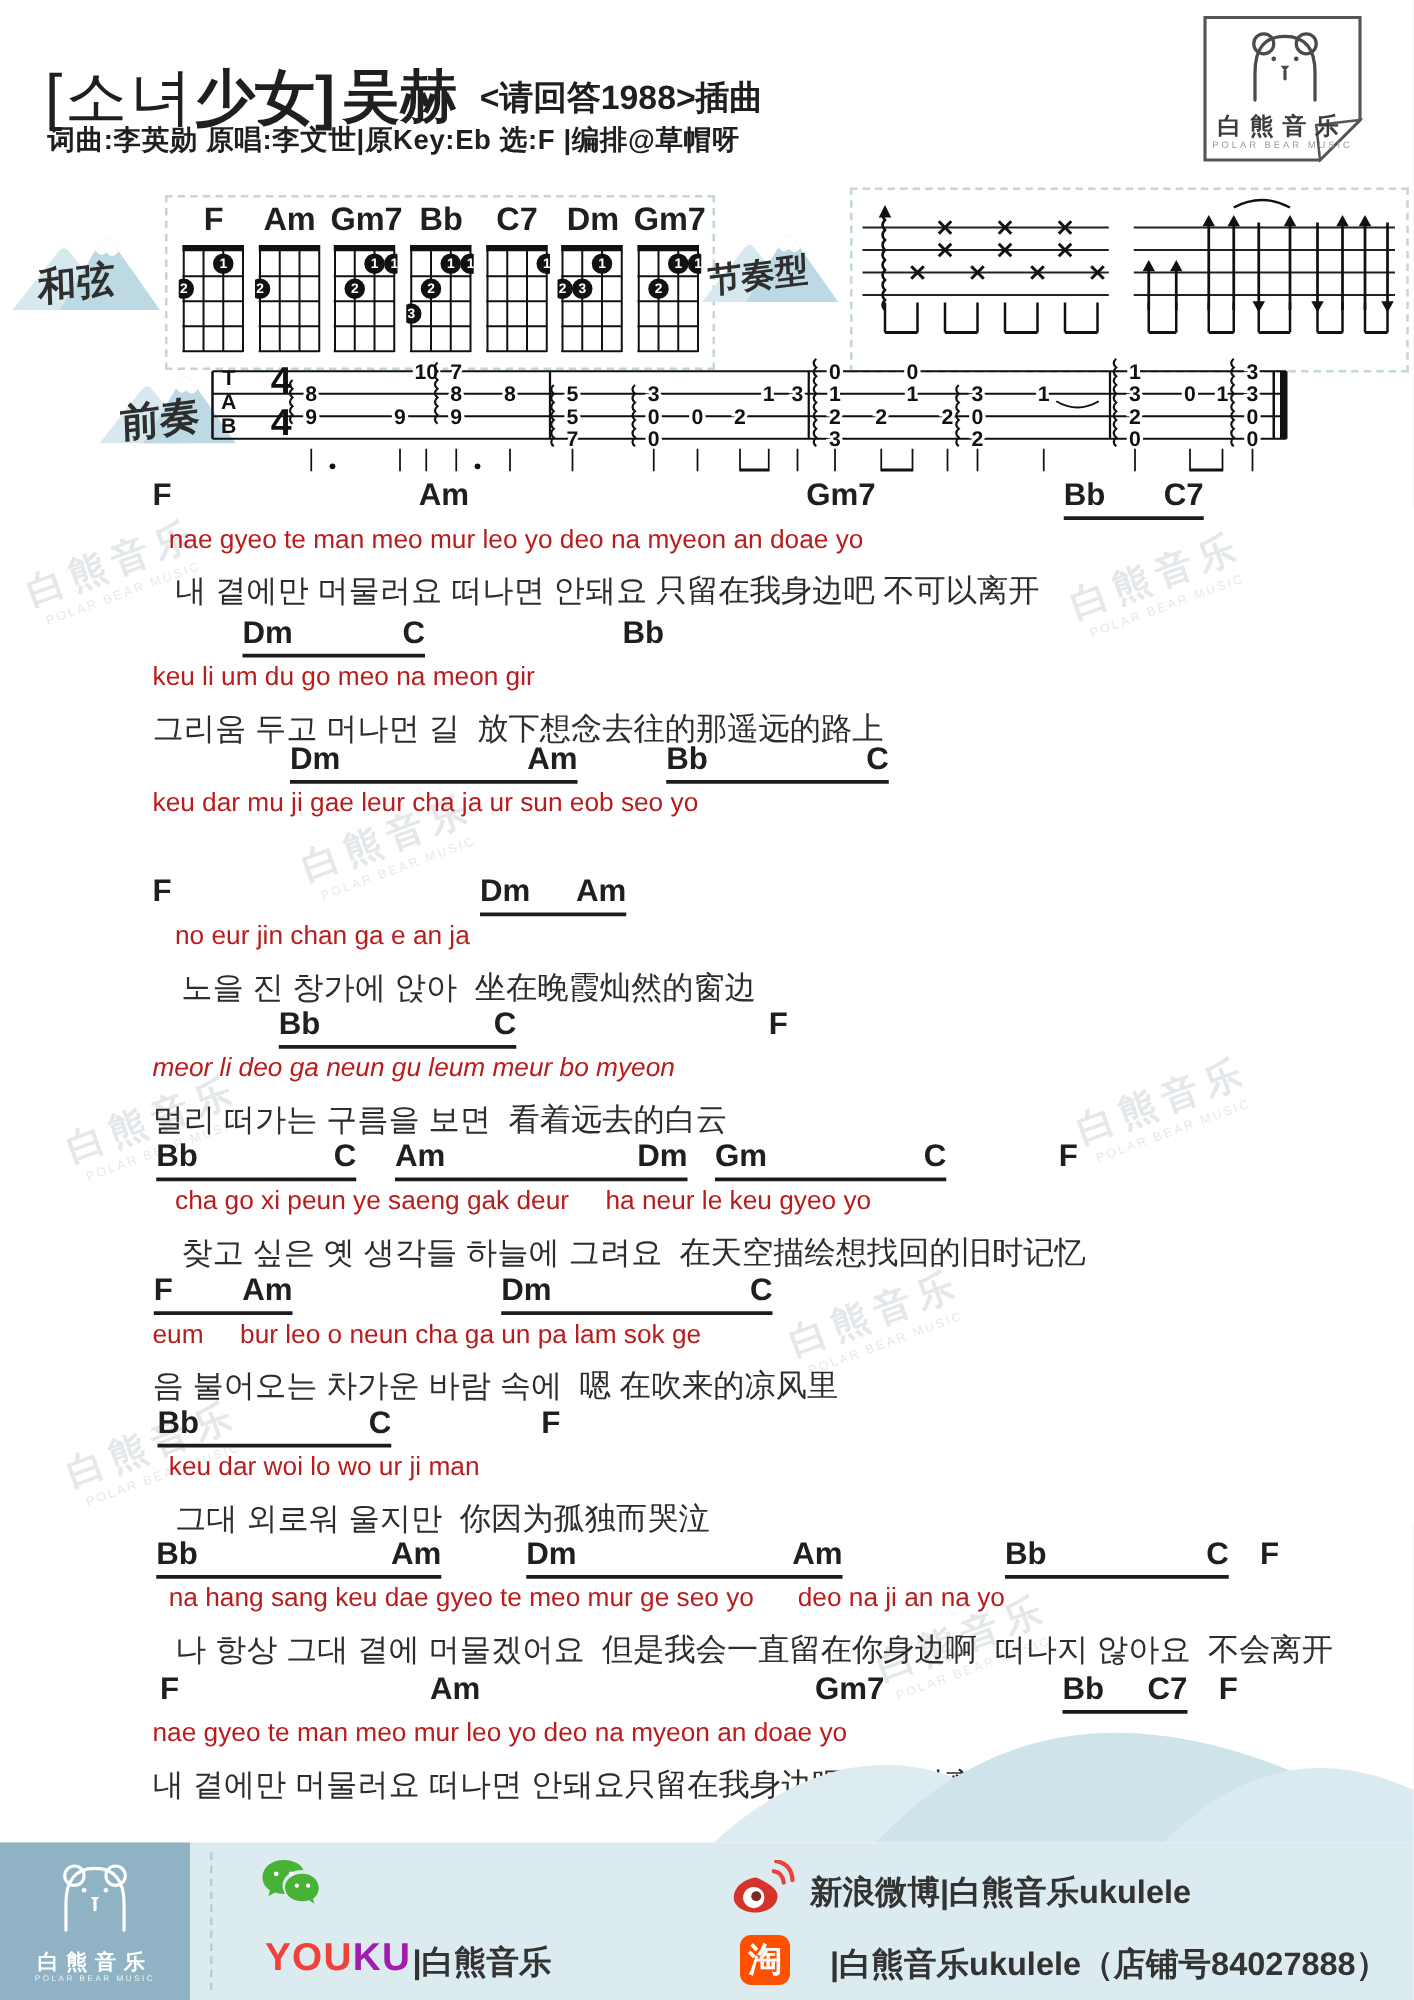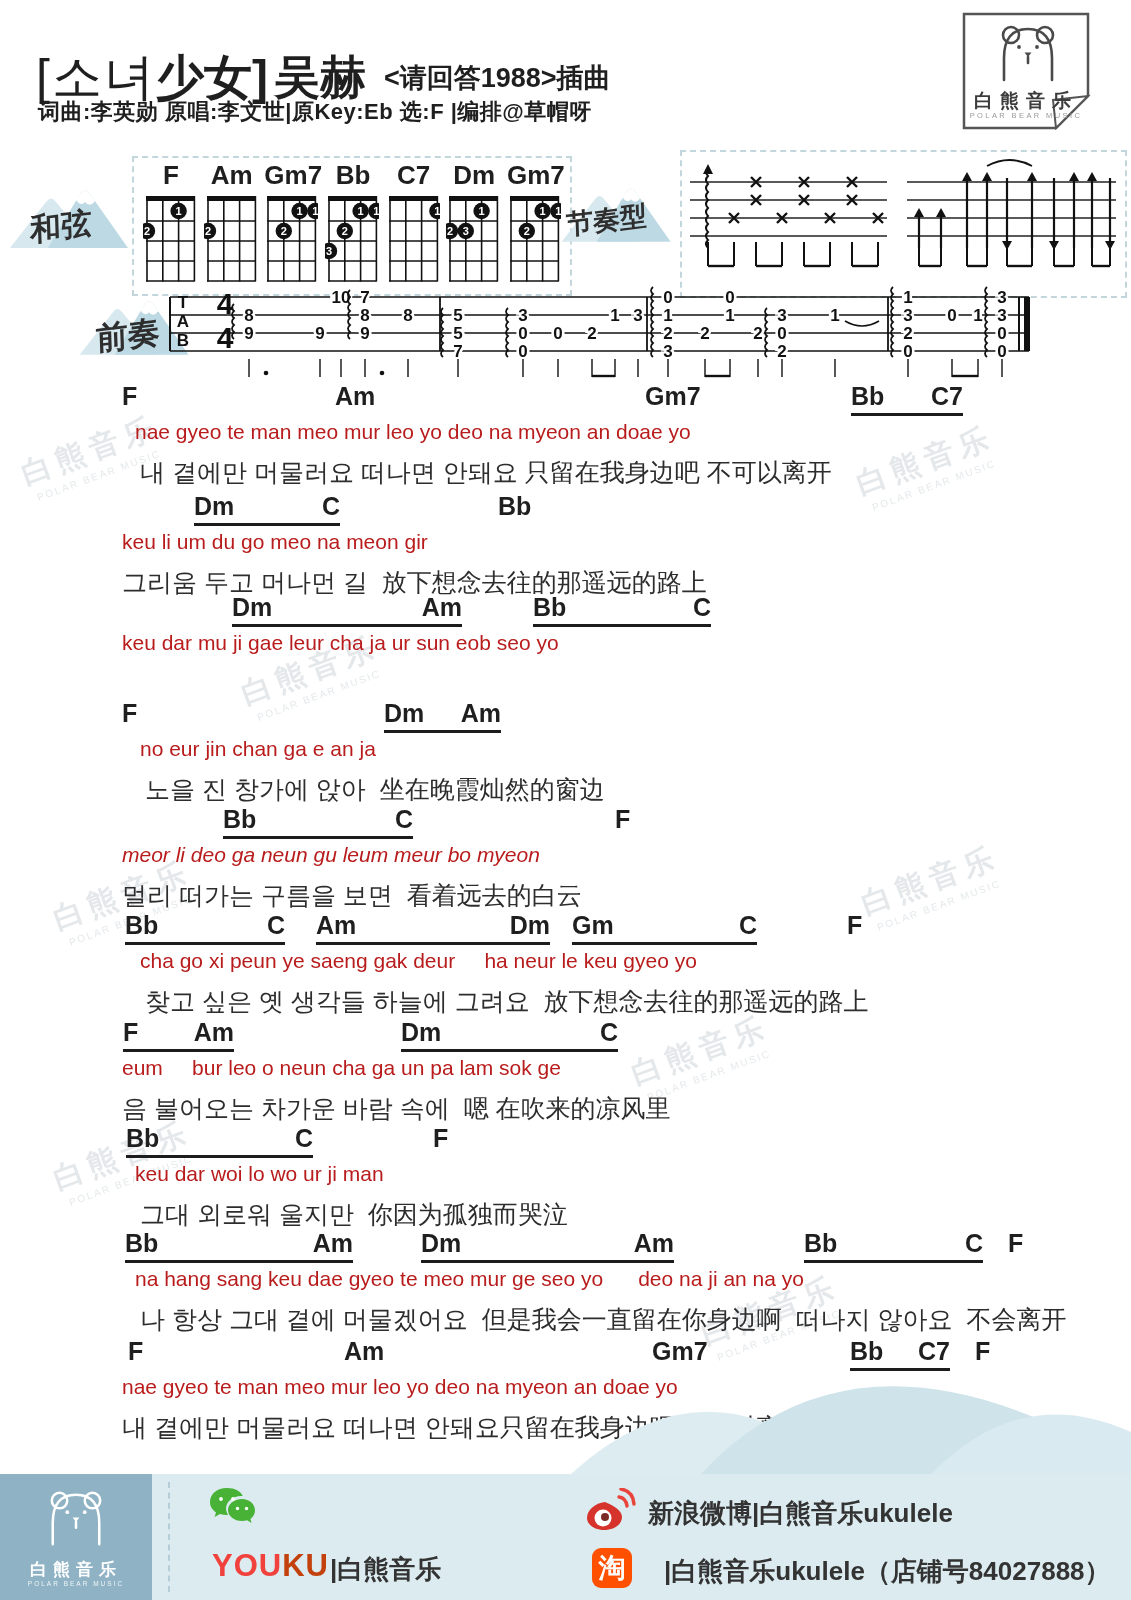--- a/index.html
+++ b/index.html
@@ -38,21 +38,21 @@
   
   .footer{left:0;top:1474px;width:1131px;height:126px;background:#dcebef;}
   .fsq{position:absolute;left:0;top:0;width:152px;height:126px;background:#8fb3c4;color:#fff;}
   .fsq .bname{position:absolute;top:84px;width:100%;text-align:center;font-size:17px;
       font-weight:800;letter-spacing:6px;}
   .fsq .bsub{position:absolute;top:106px;width:100%;text-align:center;font-size:6.5px;
       letter-spacing:2px;color:#eef5f7;}
   .fdiv{position:absolute;left:168px;top:8px;height:110px;border-left:2px dashed #b5cdd6;}
   .fitem{position:absolute;font-size:26px;font-weight:600;color:#333;white-space:nowrap;}
   .youku{font-size:31px;font-weight:800;letter-spacing:1px;}
-  .yred{color:#f0413c;} .yblu{color:#c2410c;margin-top:34px;}
+  .yred{color:#f0413c;} .yblu{color:#a21caf;margin-top:34px;}
   .tao{position:absolute;width:40px;height:40px;background:#ff5000;border-radius:9px;
       color:#fff;font-size:27px;font-weight:800;text-align:center;line-height:40px;}
   
   .wm{position:absolute;transform:rotate(-20deg);color:rgba(165,178,184,.30);
       text-align:center;pointer-events:none;}
   .wm .w1{font-size:30px;letter-spacing:6px;font-weight:600;}
   .wm .w2{font-size:10px;letter-spacing:2px;}
   svg{display:block;}
 </style>
 </head>
@@ -520,21 +520,21 @@
           <span class="cch">Dm</span>
         </div>
         <div class="cg ul" style="left: 572px; width: 185px;">
           <span class="cch">Gm</span>
           <span class="cch">C</span>
         </div>
         <div class="cg" style="left: 847px;">
           <span class="cch">F</span>
         </div>
         <div class="rom" style="left: 140px;">cha go xi peun ye saeng gak deur     ha neur le keu gyeo yo</div>
-        <div class="kr" style="left: 145px;">찾고 싶은 옛 생각들 하늘에 그려요  放下想念去往的那遥远的路上</div>
+        <div class="kr" style="left: 145px;">찾고 싶은 옛 생각들 하늘에 그려요  在天空描绘想找回的旧时记忆</div>
       </div>
       <div class="lline" style="top: 1019px;">
         <div class="cg ul" style="left: 123px; width: 111px;">
           <span class="cch">F</span>
           <span class="cch">Am</span>
         </div>
         <div class="cg ul" style="left: 401px; width: 217px;">
           <span class="cch">Dm</span>
           <span class="cch">C</span>
         </div>

